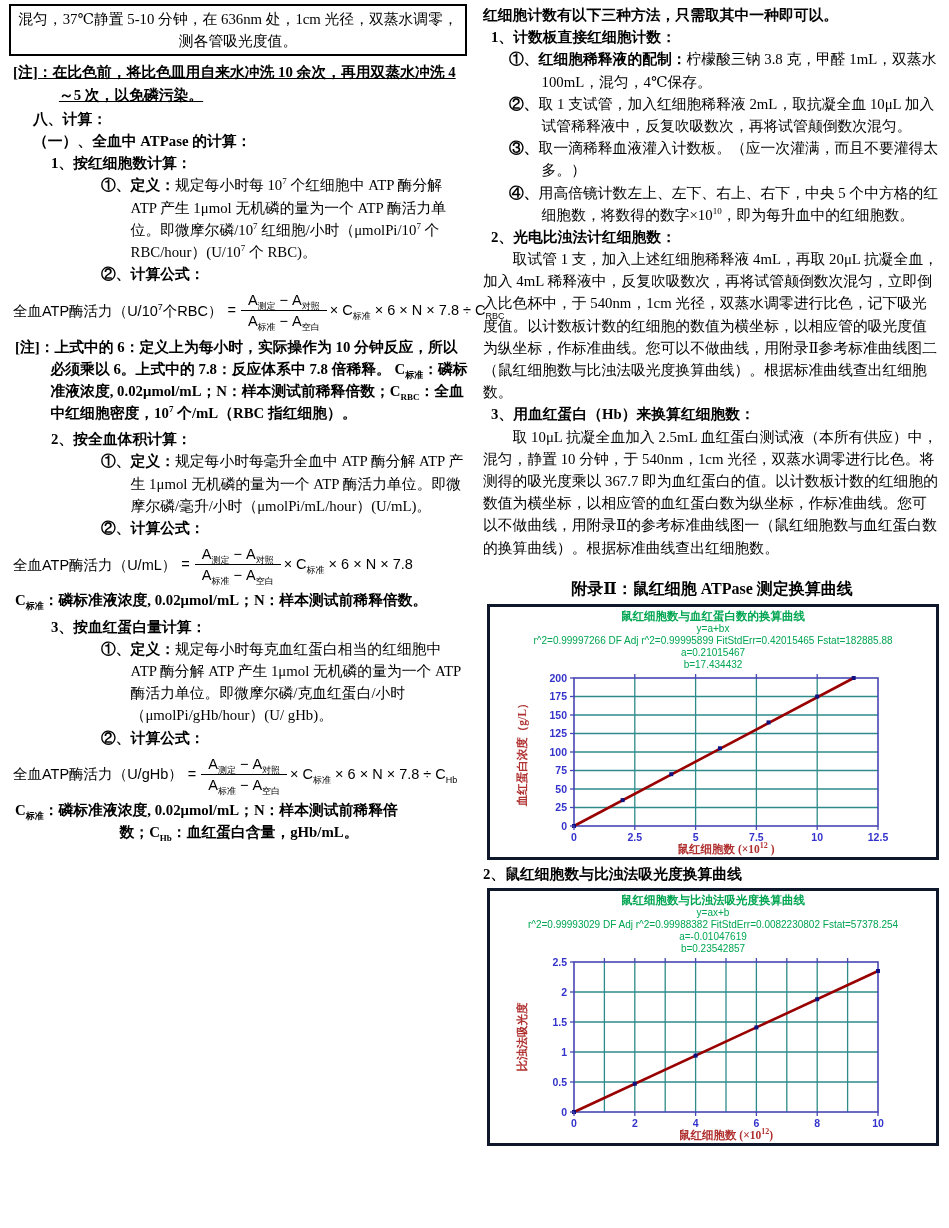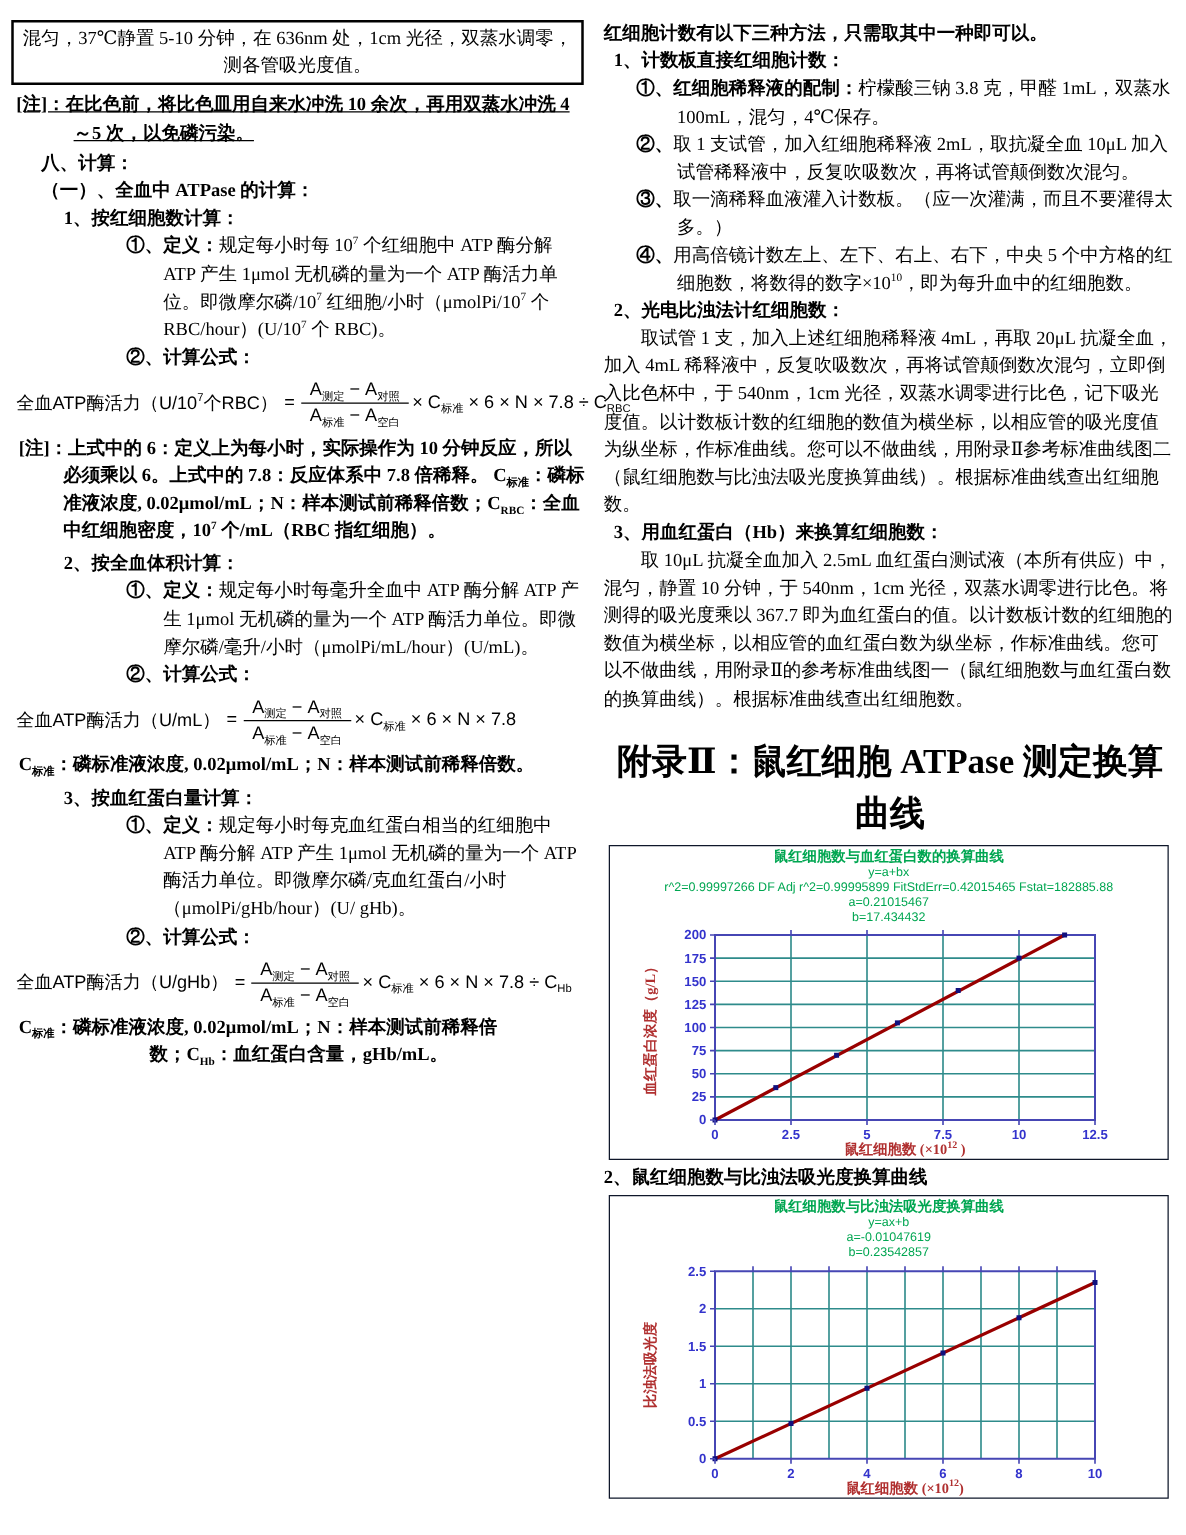--- a/index.html
+++ b/index.html
@@ -8,21 +8,21 @@
     --axis-red:#B03030;
     --grid-teal:#2E8B8B;
     --plot-border:#4646B4;
   }
   html,body{margin:0;padding:0;}
   body{
     width:949px;height:1228px;background:#fff;color:#000;
     font-family:"Liberation Serif","DejaVu Serif",serif;
     overflow:hidden;
   }
-  .page{display:grid;grid-template-columns:460px 458px;column-gap:14px;padding:16px 0 0 9px;}
+  .page{display:grid;grid-template-columns:460px 458px;column-gap:14px;padding:4px 0 0 9px;}
   .col{font-size:14.8px;line-height:1.5;}
   
   .mix-box{border:2px solid #000;text-align:center;padding:2px 5px;margin-right:2px;}
   .note-top{font-weight:bold;margin:5px 0 0 4px;padding-left:3.1em;text-indent:-3.1em;text-decoration:underline;}
   .lvl1{font-weight:bold;margin-left:24px;}
   .lvl2{font-weight:bold;margin-left:42px;}
   .def-block{margin-left:92px;padding-left:2em;text-indent:-2em;}
   .def-label{font-weight:bold;}
   .formula{
     display:flex;align-items:center;margin:5px 0 4px 4px;
@@ -37,23 +37,23 @@
   sup{font-size:9px;line-height:0;}
   .f-note{font-weight:bold;margin-left:6px;padding-left:2.4em;text-indent:-2.4em;}
   .f-note-center{font-weight:bold;text-align:center;}
   
   .r-intro{font-weight:bold;}
   .r-h{font-weight:bold;margin-left:8px;}
   .r-item{margin-left:26px;padding-left:2.2em;text-indent:-2.2em;}
   .r-item .lbl{font-weight:bold;}
   .r-para{margin-left:14px;text-indent:2em;}
   
-  .appendix-title{font-size:28px;font-weight:bold;text-align:center;margin:18px 0 3px;}
+  .appendix-title{font-size:16px;font-weight:bold;text-align:center;margin:18px 0 3px;}
   .fig-h{font-weight:bold;margin:1px 0 2px 0;}
-  .chart-box{border:1px solid #0f172a;margin:0 0 3px 4px;width:446px;padding:3px 0 1px;background:#fff;}
+  .chart-box{border:3px solid #0f172a;margin:0 0 3px 4px;width:446px;padding:3px 0 1px;background:#fff;}
   .chart-head{text-align:center;color:var(--chart-green);font-family:"Liberation Sans","DejaVu Sans",sans-serif;line-height:1.18;}
   .ct{font-size:11.5px;font-weight:bold;}
   .ce{font-size:10px;}
   .cs{font-size:10px;}
   svg{display:block;}
 </style>
 </head>
 <body>
 
 <div class="page">
@@ -227,20 +227,21 @@
           <text x="36" y="82" text-anchor="middle" fill="#B03030" font-size="11.5" font-weight="bold" transform="rotate(-90 36 82)">血红蛋白浓度（g/L）</text>
           <text x="236" y="183" text-anchor="middle" fill="#B03030" font-size="11.5" font-weight="bold"><tspan>鼠红细胞数 (×10</tspan><tspan dy="-5" font-size="8">12</tspan><tspan dy="5"> )</tspan></text>
         </svg>
     </div>
 
     <div class="fig-h">2、鼠红细胞数与比浊法吸光度换算曲线</div>
     <div class="chart-box">
       <div class="chart-head">
         <div class="ct">鼠红细胞数与比浊法吸光度换算曲线</div>
         <div class="ce">y=ax+b</div>
+        <div class="cs">r^2=0.99993029  DF Adj r^2=0.99988382  FitStdErr=0.0082230802  Fstat=57378.254</div>
         <div class="cs">a=-0.01047619</div>
         <div class="cs">b=0.23542857</div>
       </div>
       <svg width="442" height="188">
           <line x1="114.4" y1="8" x2="114.4" y2="158" stroke="#2E8B8B" stroke-width="1.3"></line>
           <line x1="114.4" y1="4" x2="114.4" y2="8" stroke="#4646B4" stroke-width="1.3"></line>
           <line x1="144.8" y1="8" x2="144.8" y2="158" stroke="#2E8B8B" stroke-width="1.3"></line>
           <line x1="144.8" y1="4" x2="144.8" y2="8" stroke="#4646B4" stroke-width="1.3"></line>
           <line x1="175.2" y1="8" x2="175.2" y2="158" stroke="#2E8B8B" stroke-width="1.3"></line>
           <line x1="175.2" y1="4" x2="175.2" y2="8" stroke="#4646B4" stroke-width="1.3"></line>

